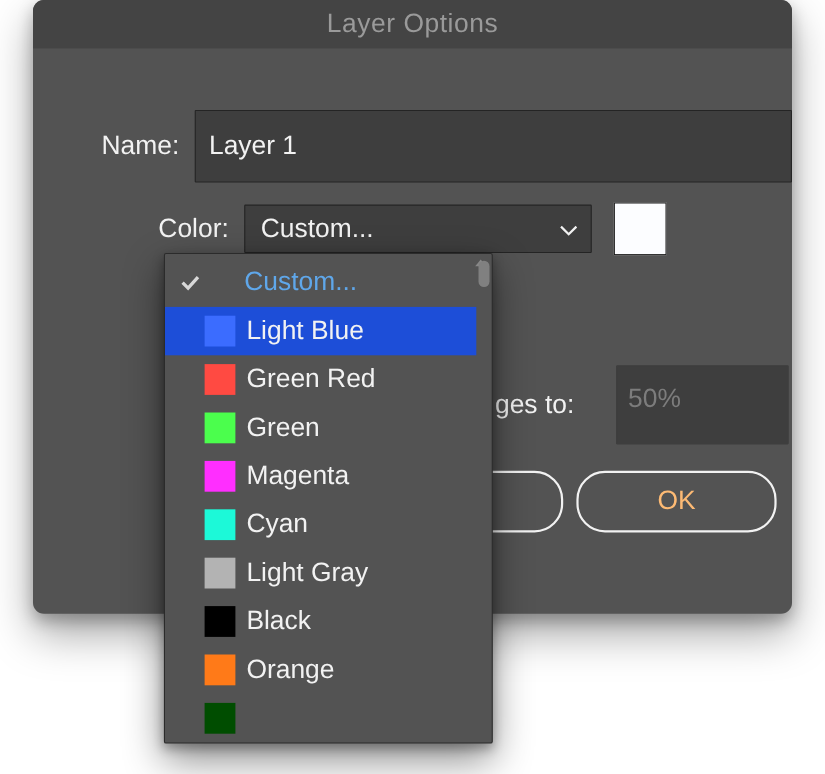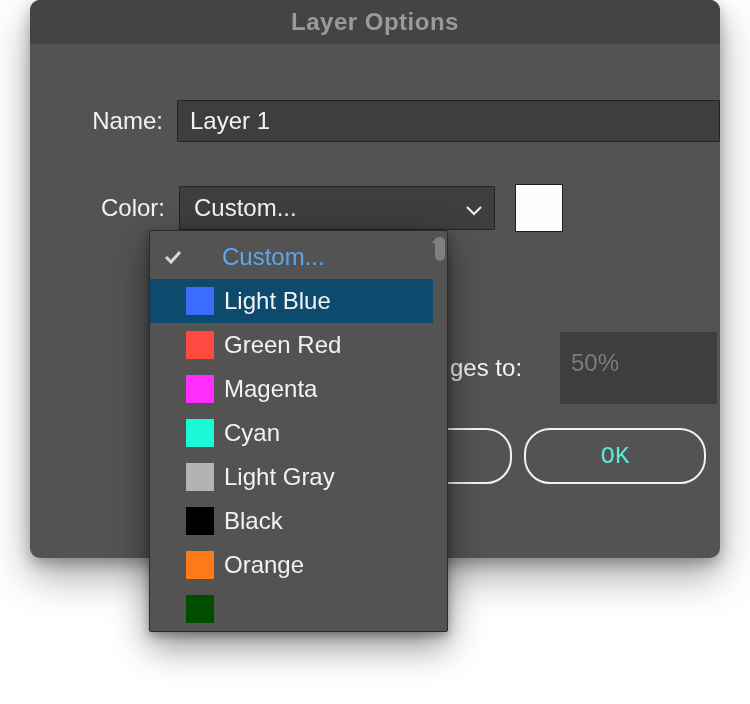--- a/index.html
+++ b/index.html
@@ -26,21 +26,21 @@
     overflow: hidden;
   }
   .titlebar {
     height: 44px;
     background: #444;
     display: flex;
     align-items: center;
     justify-content: center;
     color: #9a9a9a;
     font-size: 24px;
-    font-weight: 700;
+    font-weight: 400;
     letter-spacing: 0.5px;
   }
   .content {
     position: relative;
     width: 100%;
     height: calc(100% - 44px);
   }
   .row {
     position: absolute;
     display: flex;
@@ -54,27 +54,27 @@
   
   .name-row { left: 0; top: 56px; width: 100%; }
   .name-label { width: 135px; padding-right: 14px; }
   .name-input {
     background: #3e3e3e;
     border: 1px solid #242424;
     color: #f2f2f2;
     font-size: 24px;
     height: 40px;
     width: 525px;
-    padding: 0 12px;
+    padding: 12px 12px;
     border-radius: 1px;
     outline: none;
   }
   
   .color-row { left: 0; top: 140px; width: 100%; }
-  .color-label { width: 135px; padding-right: 14px; }
+  .color-label { width: 135px; padding-right: 14px; margin-left: 43px; }
   .select-box {
     position: relative;
     background: #3e3e3e;
     border: 1px solid #242424;
     color: #f2f2f2;
     font-size: 24px;
     height: 42px;
     line-height: 42px;
     width: 300px;
     padding-left: 14px;
@@ -116,26 +116,25 @@
   }
   
   .btn-row { left: 0; top: 412px; width: 100%; }
   .btn {
     position: absolute;
     height: 52px;
     width: 178px;
     border-radius: 26px;
     border: 2px solid #f2f2f2;
     background: transparent;
-    color: #5eead4;
+    color: #fdba74;
     font-size: 24px;
     display: flex;
     align-items: center;
     justify-content: center;
-    font-family: Liberation Mono, monospace;
   }
   .btn-cancel { left: 300px; }
   .btn-ok     { left: 494px; }
   
   .dropdown {
     position: absolute;
     left: 149px;
     top: 230px;
     width: 297px;
     max-height: 472px;
@@ -153,21 +152,21 @@
     display: flex;
     align-items: center;
     height: 44px;
     padding-left: 10px;
     padding-right: 10px;
     color: #f2f2f2;
     font-size: 24px;
     box-sizing: border-box;
   }
   .dd-item.hovered {
-    background: #0c4a6e;
+    background: #1d4ed8;
   }
   .dd-check {
     width: 26px;
     display: flex;
     align-items: center;
     justify-content: center;
   }
   .dd-swatch {
     width: 28px;
     height: 28px;
@@ -261,20 +260,25 @@
           <span class="dd-swatch" style="background: rgb(59, 108, 255);"></span>
           <span class="dd-text">Light Blue</span>
         </div>
         <div class="dd-item">
           <span class="dd-check"></span>
           <span class="dd-swatch" style="background: rgb(255, 74, 66);"></span>
           <span class="dd-text">Green Red</span>
         </div>
         <div class="dd-item">
           <span class="dd-check"></span>
+          <span class="dd-swatch" style="background: rgb(75, 254, 77);"></span>
+          <span class="dd-text">Green</span>
+        </div>
+        <div class="dd-item">
+          <span class="dd-check"></span>
           <span class="dd-swatch" style="background: rgb(255, 46, 255);"></span>
           <span class="dd-text">Magenta</span>
         </div>
         <div class="dd-item">
           <span class="dd-check"></span>
           <span class="dd-swatch" style="background: rgb(28, 249, 216);"></span>
           <span class="dd-text">Cyan</span>
         </div>
         <div class="dd-item">
           <span class="dd-check"></span>

